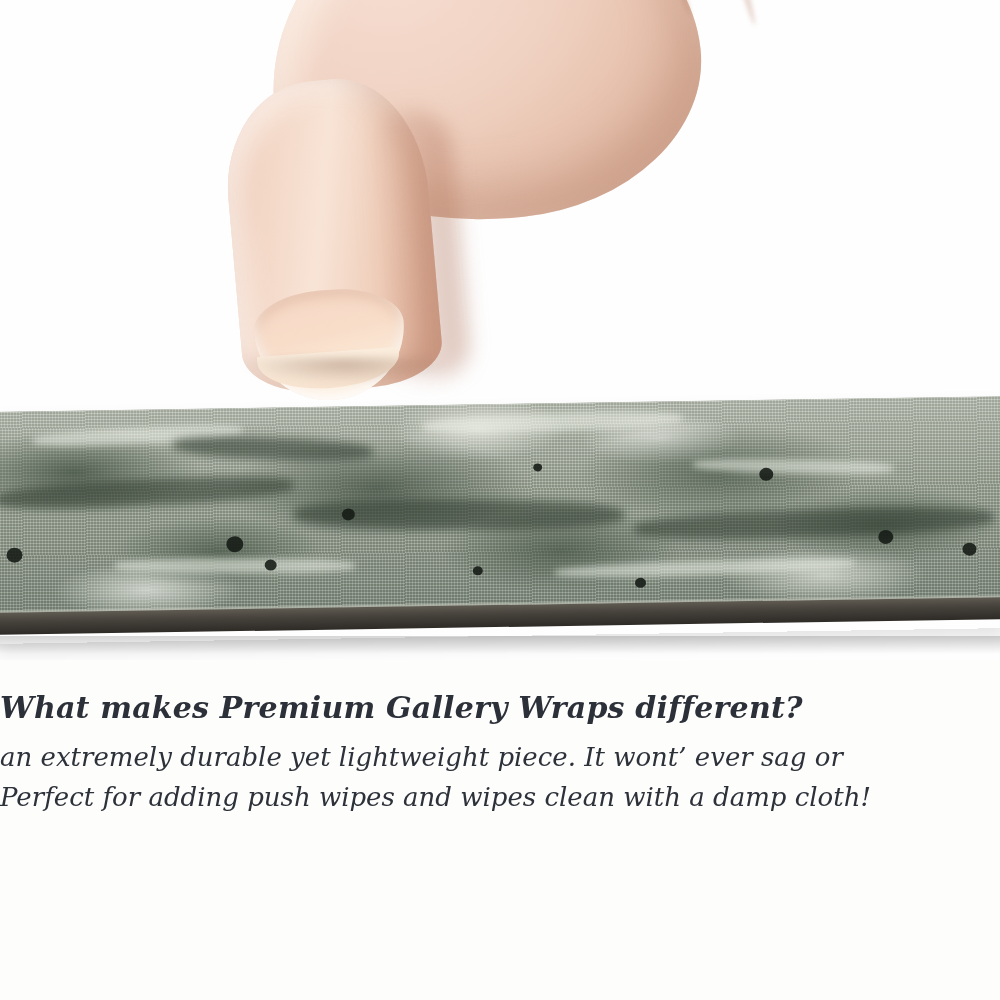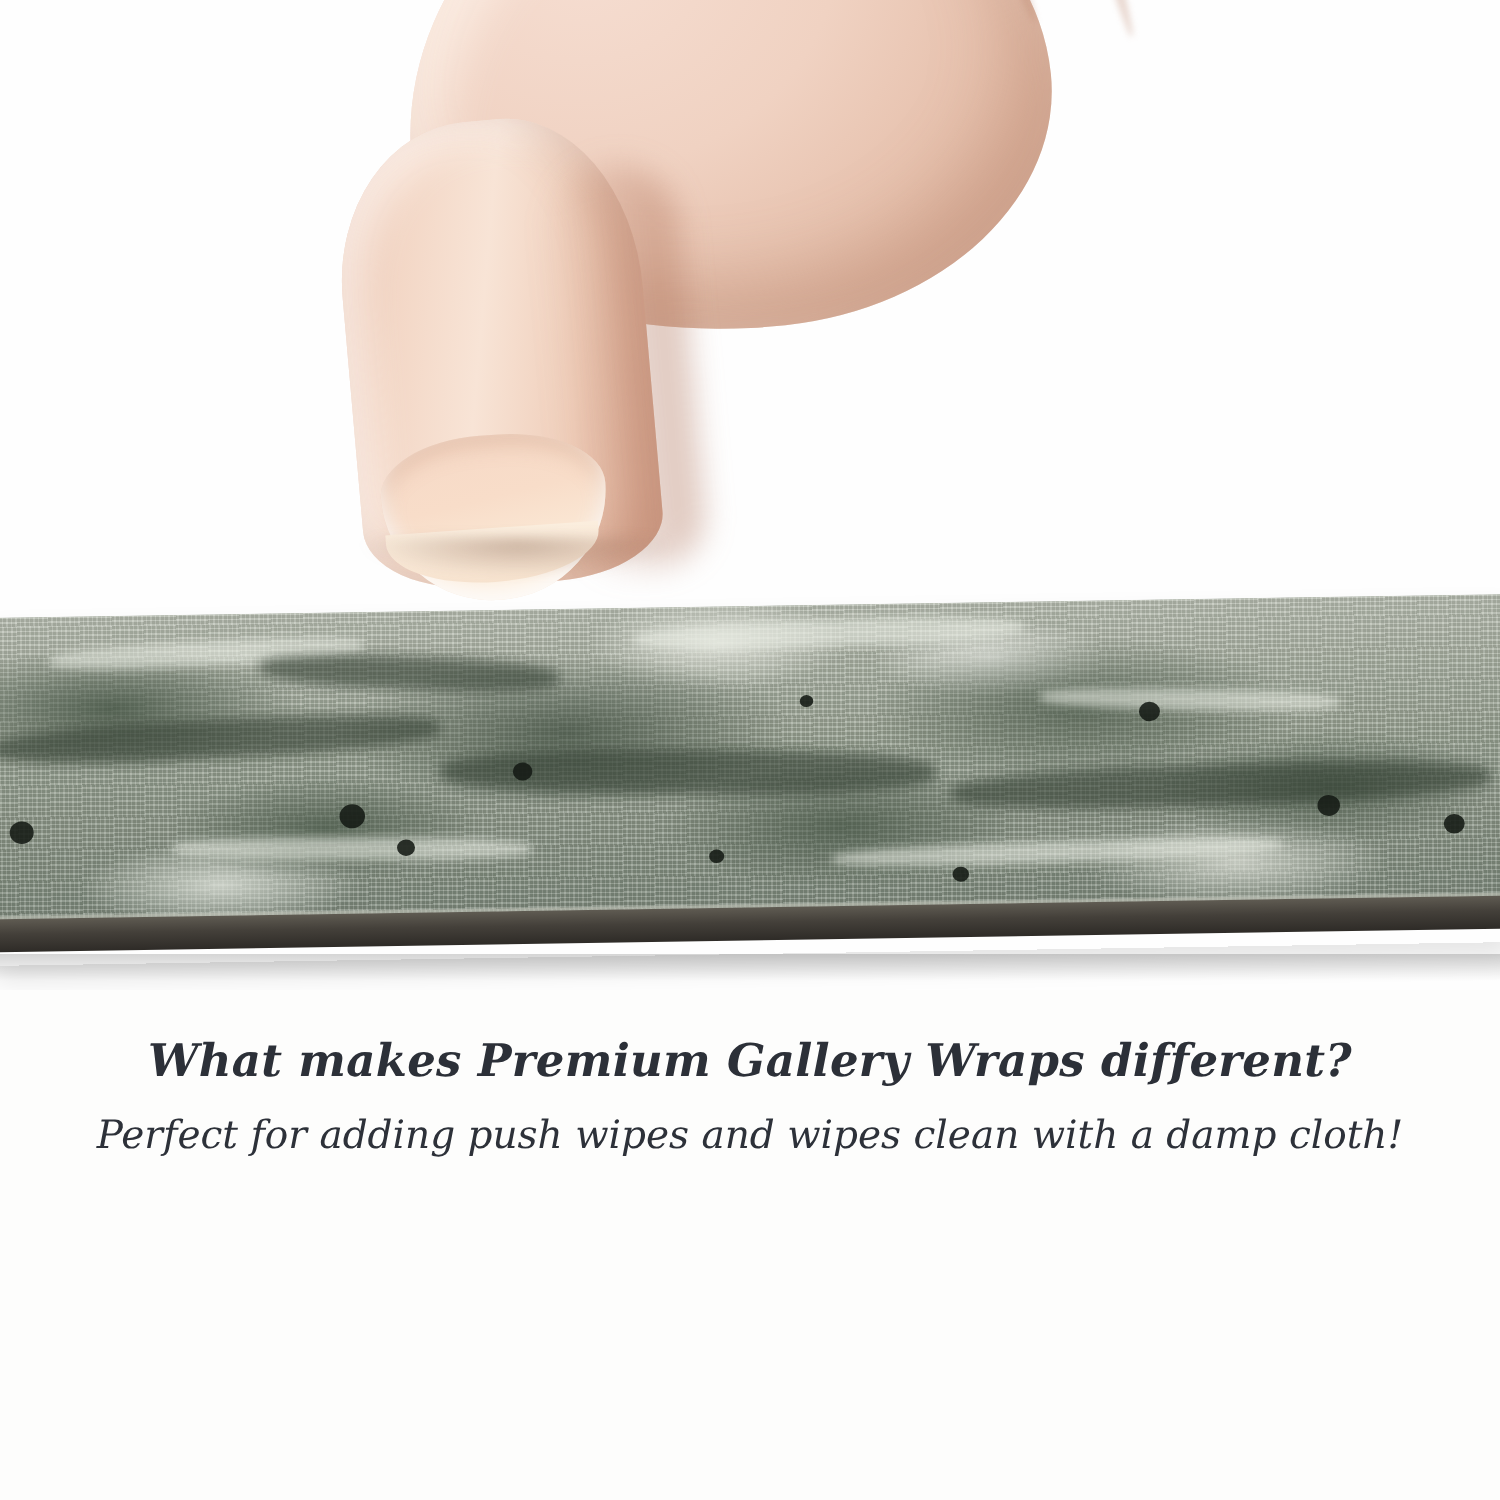--- a/index.html
+++ b/index.html
@@ -193,21 +193,21 @@
     height: 18px;
     background: linear-gradient(180deg, rgba(0,0,0,0.16) 0%, rgba(0,0,0,0) 100%);
   }
 
   
   .caption {
     position: absolute;
     left: 0;
     top: 690px;
     width: 1000px;
-    text-align: center;
+    text-align: left;
     font-family: "DejaVu Serif", serif;
     font-style: italic;
     color: #2c3038;
   }
   .caption-head {
     font-size: 30px;
     font-weight: 700;
     letter-spacing: 0.2px;
     margin-bottom: 12px;
   }
@@ -263,16 +263,17 @@
       </div>
       <div class="canvas-edge-hi"></div>
       <div class="canvas-edge"></div>
     </div>
 
     <div class="slab-shadow"></div>
   </div>
 
   <div class="caption">
     <div class="caption-head">What makes Premium Gallery Wraps different?</div>
+    <div class="caption-line">an extremely durable yet lightweight piece. It wont’ ever sag or</div>
     <div class="caption-line">Perfect for adding push wipes and wipes clean with a damp cloth!</div>
   </div>
 
 </div>
 
 </body></html>

